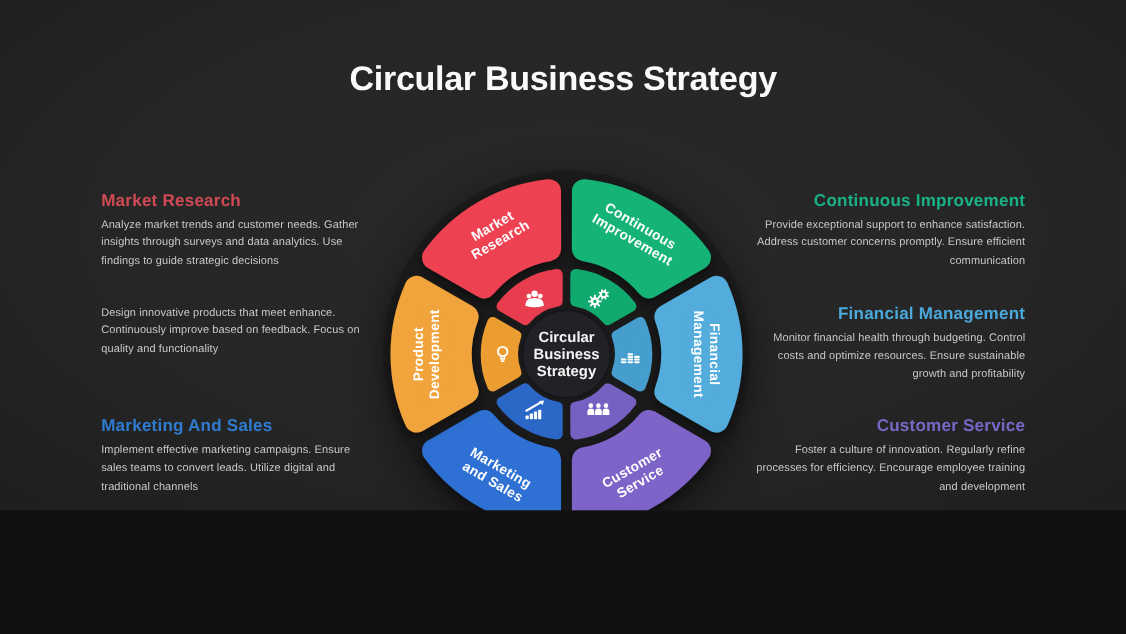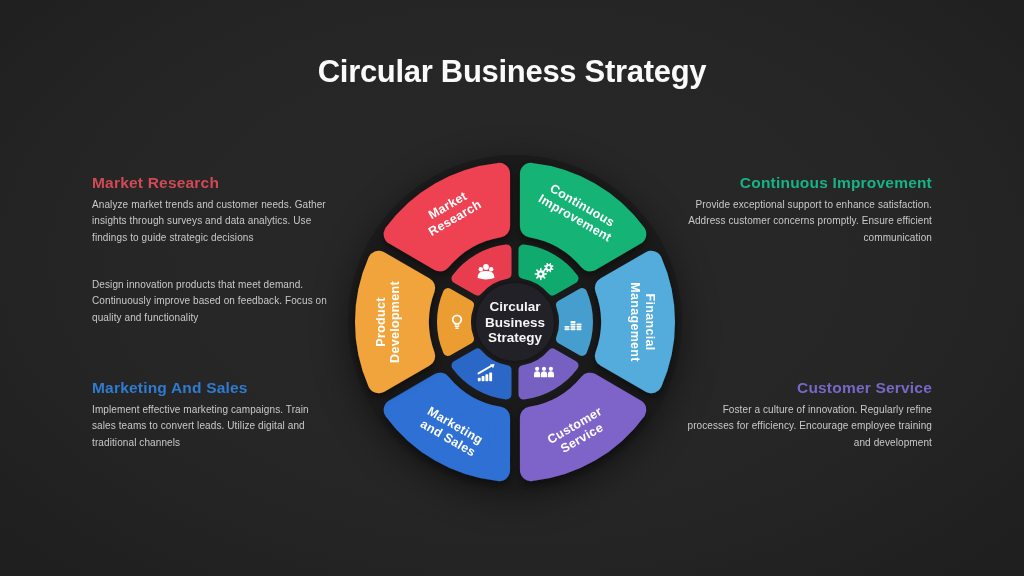--- a/index.html
+++ b/index.html
@@ -1,18 +1,18 @@
 <!DOCTYPE html>
 <html><head>
 <meta charset="utf-8">
 <style>
   html,body{margin:0;padding:0;background:#111;}
   .slide{
     position:relative;
-    width:1024px;height:576px;
+    width:1024px;height:464px;
     overflow:hidden;
     background:radial-gradient(ellipse at 50% 45%, #282828 0%, #262626 55%, #1e1e1e 100%);
     font-family:"Liberation Sans", sans-serif;
   }
   .slide-title{
     position:absolute;
     top:54px;left:0;width:100%;
     margin:0;
     text-align:center;
     font-size:31px;
@@ -49,30 +49,34 @@
 
 <div class="slide">
 
   <h1 class="slide-title">Circular Business Strategy</h1>
 
   <div class="panel left" style="top:174px">
     <h2 class="panel-heading" style="color: rgb(208, 74, 85);">Market Research</h2>
     <p class="panel-body">Analyze market trends and customer needs. Gather insights through surveys and data analytics. Use findings to guide strategic decisions</p>
   </div>
   <div class="panel left" style="top:277px">
-    <p class="panel-body">Design innovation products that meet demand. Continuously improve based on feedback. Focus on quality and functionality</p>
+    <p class="panel-body">Design innovative products that meet enhance. Continuously improve based on feedback. Focus on quality and functionality</p>
   </div>
   <div class="panel left" style="top:379px">
     <h2 class="panel-heading" style="color: rgb(47, 123, 208);">Marketing And Sales</h2>
-    <p class="panel-body">Implement effective marketing campaigns. Train sales teams to convert leads. Utilize digital and traditional channels</p>
+    <p class="panel-body">Implement effective marketing campaigns. Ensure sales teams to convert leads. Utilize digital and traditional channels</p>
   </div>
 
   <div class="panel right" style="top:174px">
     <h2 class="panel-heading" style="color: rgb(25, 178, 135);">Continuous Improvement</h2>
     <p class="panel-body">Provide exceptional support to enhance satisfaction. Address customer concerns promptly. Ensure efficient communication</p>
+  </div>
+  <div class="panel right" style="top:277px">
+    <h2 class="panel-heading" style="color: rgb(74, 169, 218);">Financial Management</h2>
+    <p class="panel-body">Monitor financial health through budgeting. Control costs and optimize resources. Ensure sustainable growth and profitability</p>
   </div>
   <div class="panel right" style="top:379px">
     <h2 class="panel-heading" style="color: rgb(120, 103, 198);">Customer Service</h2>
     <p class="panel-body">Foster a culture of innovation. Regularly refine processes for efficiency. Encourage employee training and development</p>
   </div>
 
   <svg id="wheel" viewBox="0 0 344 344">
     <defs>
       <filter id="segshadow" x="-30%" y="-30%" width="160%" height="160%">
         <feDropShadow dx="0" dy="4" stdDeviation="5" flood-color="#000000" flood-opacity="0.5"></feDropShadow>

